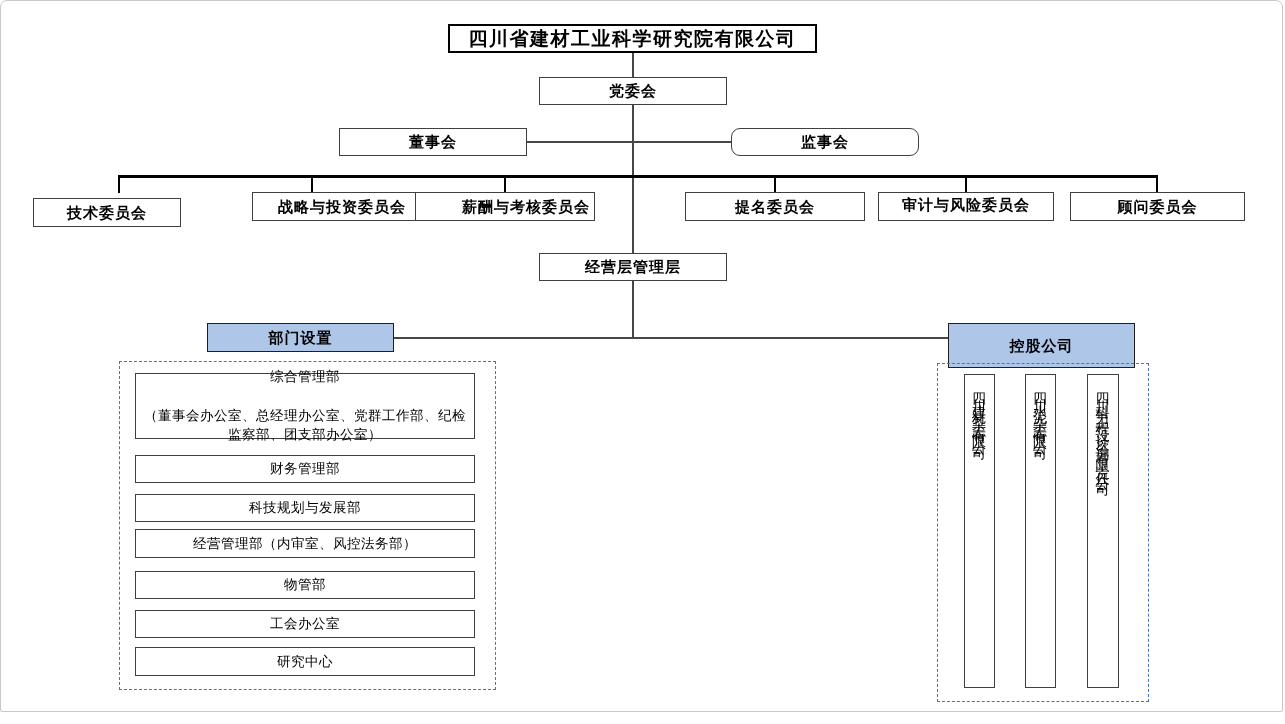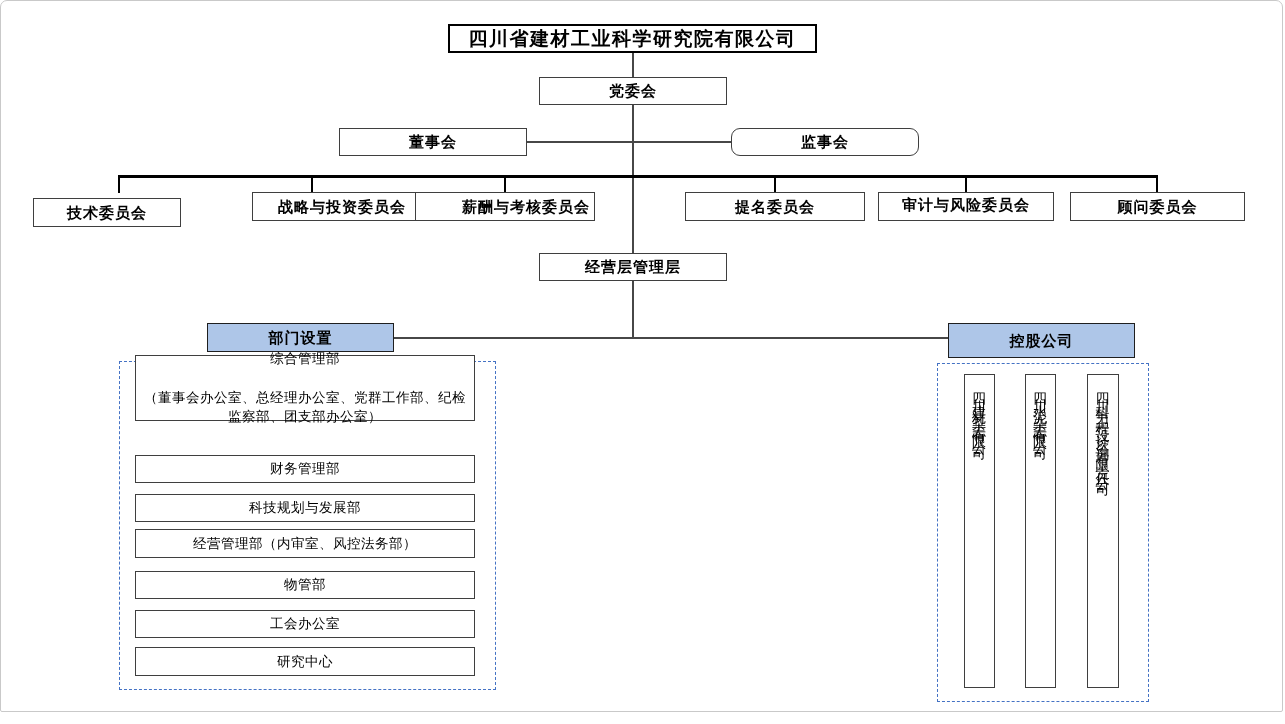--- a/index.html
+++ b/index.html
@@ -66,25 +66,25 @@
 <div class="node lvl" style="left:33px;top:198px;width:148px;height:29px;">技术委员会</div>
 <div class="node lvl" style="left:222px;top:192px;width:180px;height:29px;margin-left:30px;">战略与投资委员会</div>
 <div class="node lvl" style="left:415px;top:192px;width:180px;height:29px;padding-left:42px;">薪酬与考核委员会</div>
 <div class="node lvl" style="left:685px;top:192px;width:180px;height:29px;">提名委员会</div>
 <div class="node lvl" style="left:878px;top:192px;width:176px;height:29px;font-family:Liberation Mono, monospace;">审计与风险委员会</div>
 <div class="node lvl" style="left:1070px;top:192px;width:175px;height:29px;">顾问委员会</div>
 
 <div class="node lvl" style="left:539px;top:253px;width:188px;height:28px;">经营层管理层</div>
 
 <div class="node hdr" style="left:207px;top:323px;width:187px;height:29px;">部门设置</div>
-<div class="node hdr" style="left:948px;top:323px;width:187px;height:35px;">控股公司</div>
+<div class="node hdr" style="left:948px;top:323px;width:187px;height:45px;">控股公司</div>
 
 <div class="dashedbox" style="left:119px;top:361px;width:377px;height:329px;"></div>
 
-<div class="node dept" style="left:135px;top:355px;width:340px;height:66px;gap:19px;">
+<div class="node dept" style="left:135px;top:373px;width:340px;height:66px;gap:19px;">
   <span>综合管理部</span>
   <span class="detail">（董事会办公室、总经理办公室、党群工作部、纪检监察部、团支部办公室）</span>
 </div>
 <div class="node dept" style="left:135px;top:455px;width:340px;height:28px;">
   <span>财务管理部</span>
 </div>
 <div class="node dept" style="left:135px;top:494px;width:340px;height:28px;">
   <span>科技规划与发展部</span>
 </div>
 <div class="node dept" style="left:135px;top:529px;width:340px;height:29px;">

